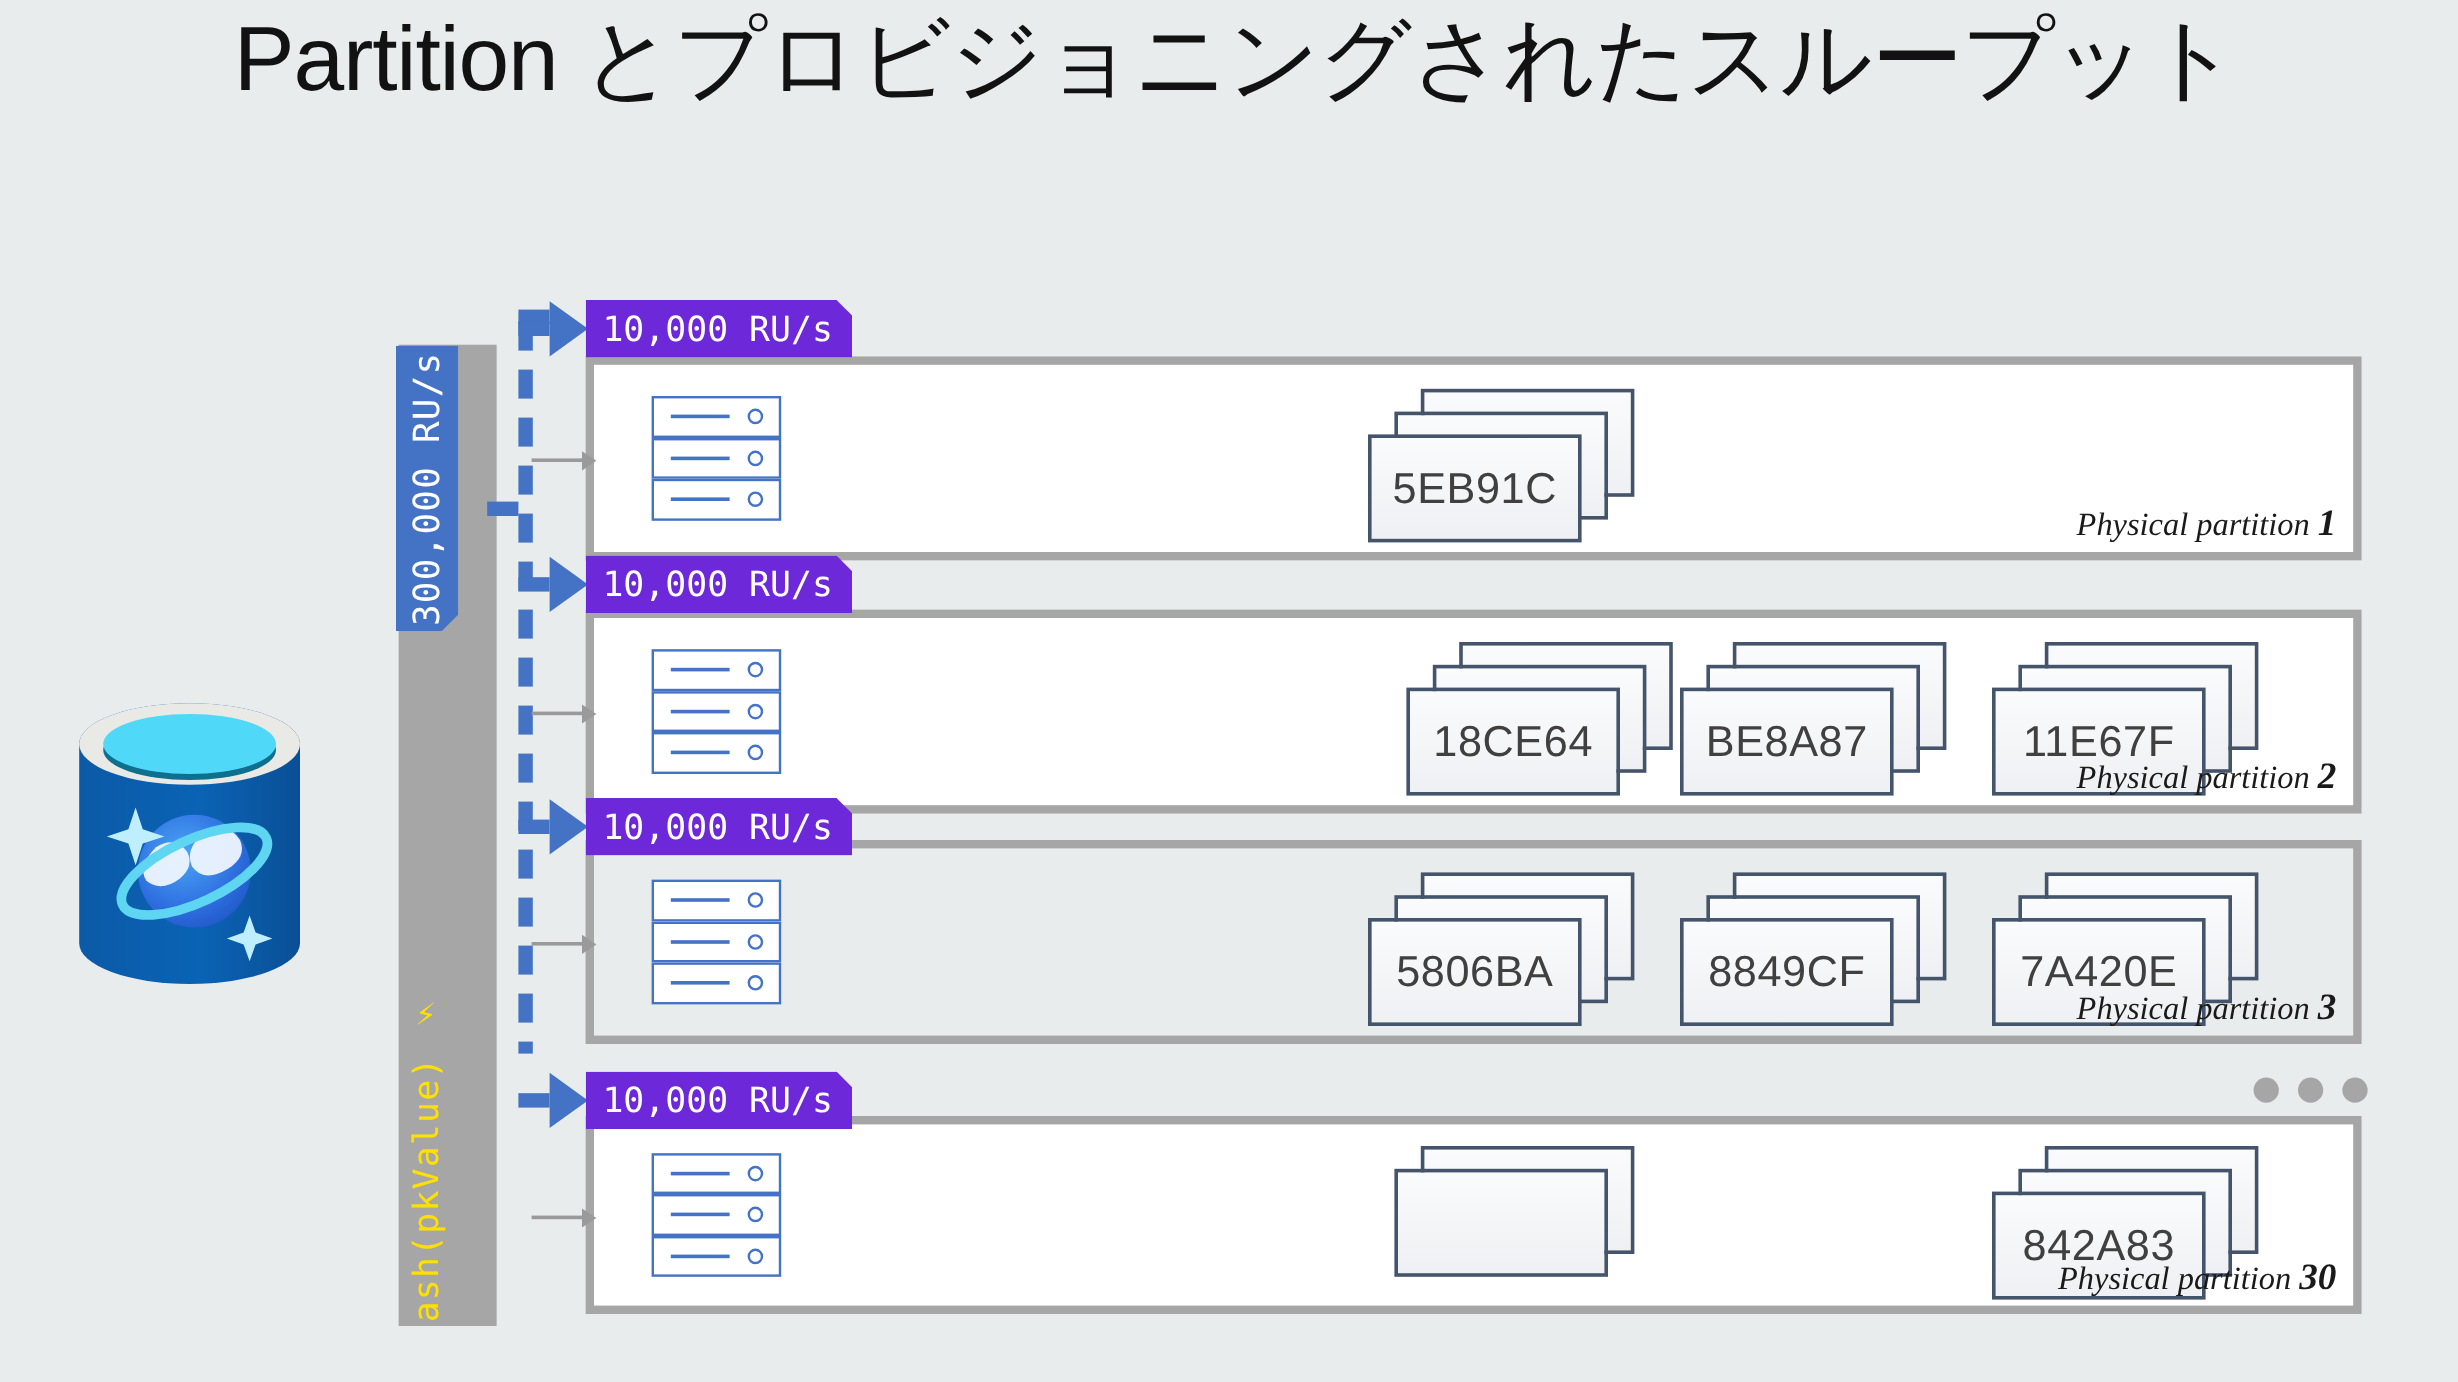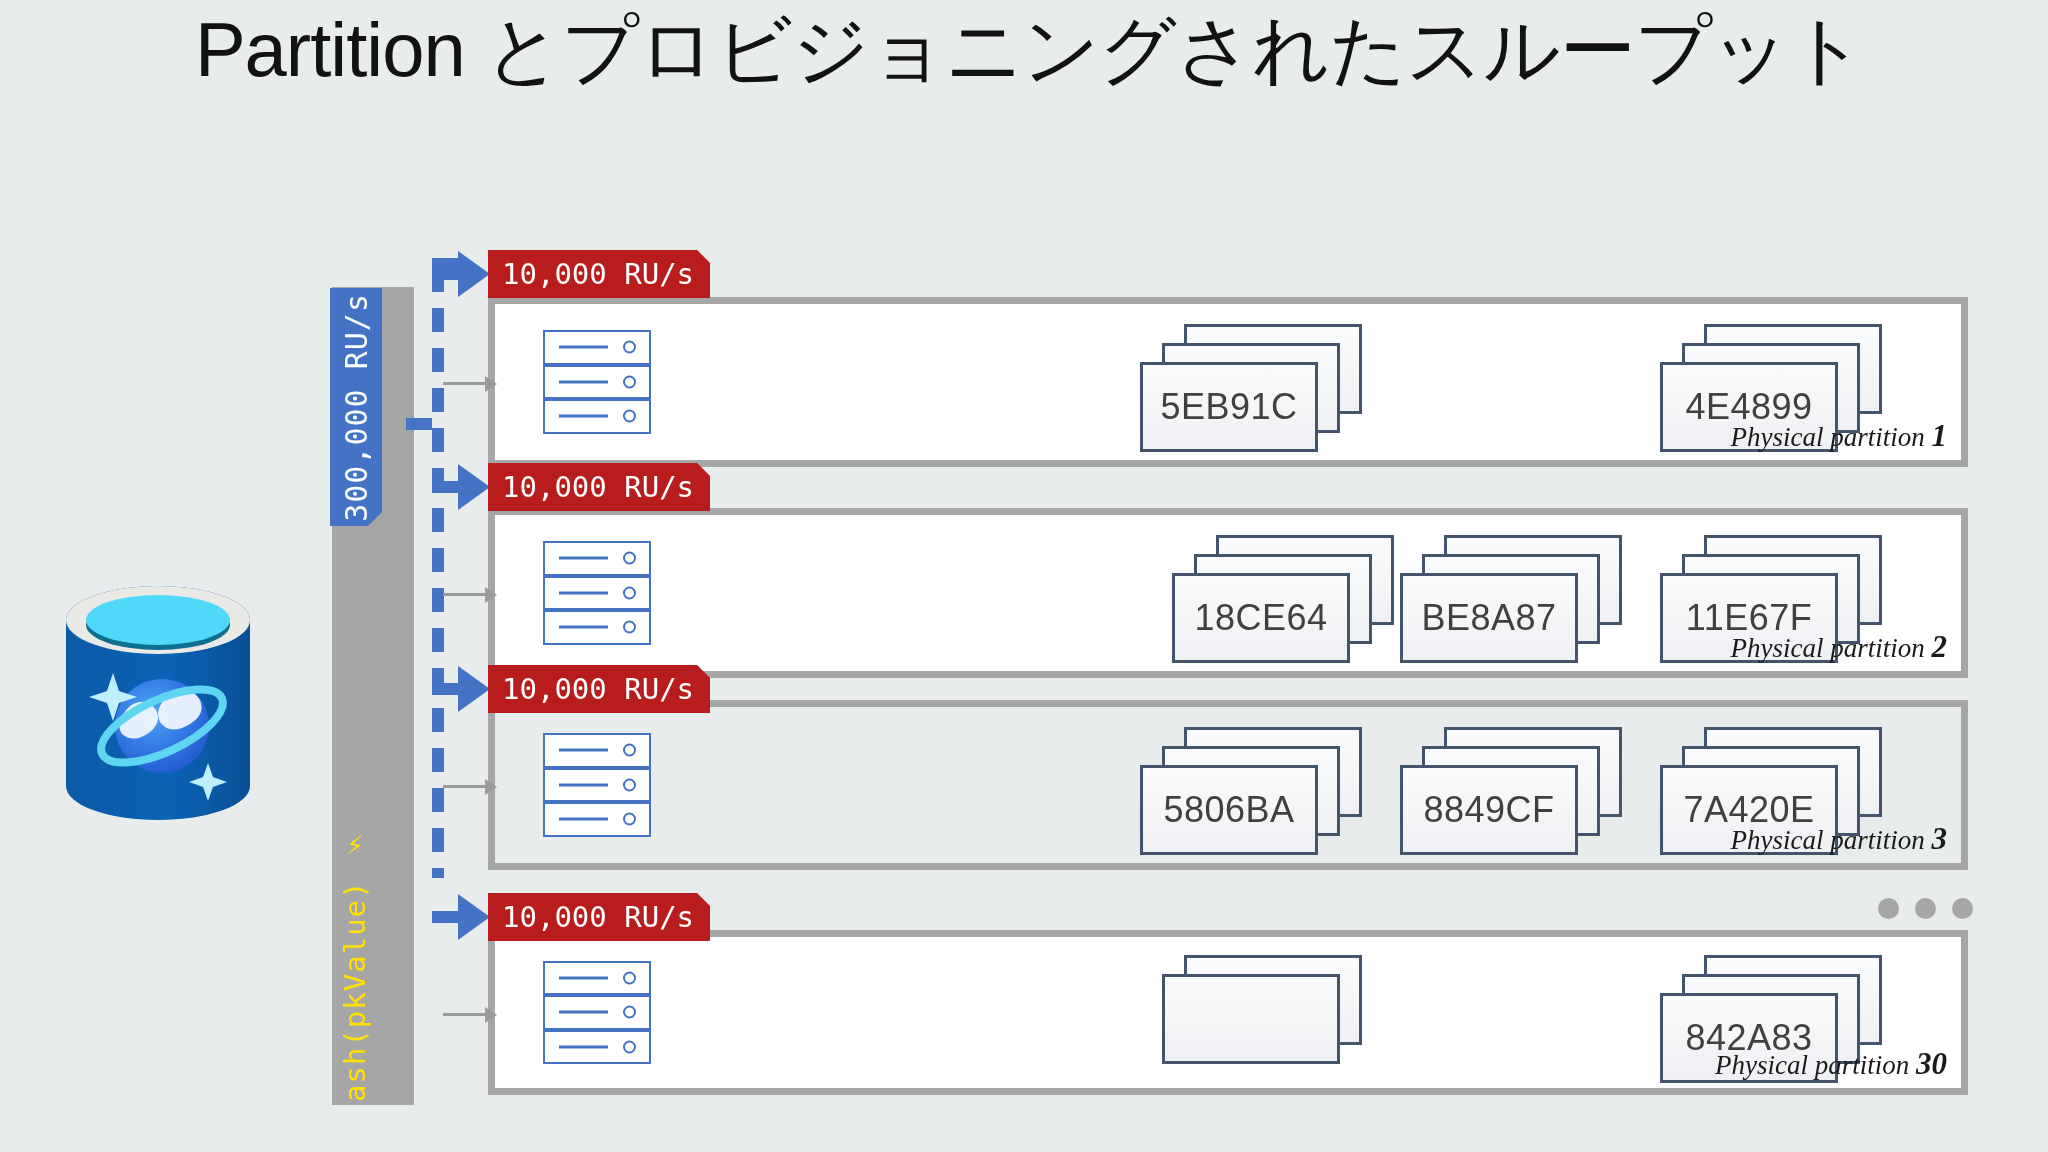--- a/index.html
+++ b/index.html
@@ -117,21 +117,21 @@
     width: 0; height: 0;
     border-top: 8px solid transparent;
     border-bottom: 8px solid transparent;
     border-left: 12px solid #9a9a9a;
   }
 
   
   .ru-badge {
     position: absolute;
     height: 48px;
-    background: #b91c1c;
+    background: #6d28d9;
     color: #fff;
     font-family: "DejaVu Sans Mono", monospace;
     font-size: 29px;
     display: flex; align-items: center;
     padding: 0 16px 0 14px;
     letter-spacing: 0px;
     clip-path: polygon(0 0, calc(100% - 13px) 0, 100% 13px, 100% 100%, 0 100%);
     z-index: 6;
   }
 
@@ -260,25 +260,20 @@
             <em></em>
           </div>
         </div>
         <div class="arrow-small-line" style="left: -52px; top: 50%;"></div>
         <div class="arrow-small-head" style="left: -10px; top: calc(50% - 6px);"></div>
         <div class="docstack" style="left: 645px;">
           <div class="sheet s3"></div>
           <div class="sheet s2"></div>
           <div class="sheet s1">5EB91C</div>
         </div>
-        <div class="docstack" style="left: 1165px;">
-          <div class="sheet s3"></div>
-          <div class="sheet s2"></div>
-          <div class="sheet s1">4E4899</div>
-        </div>
         <div class="pname"><span>Physical partition </span><b>1</b></div>
       </div>
       <div class="ru-badge" style="left: 488px; top: 463px;">10,000  RU/s</div>
       <div class="arrow-stem" style="left: 432px; width: 26px; top: 481px;"></div>
       <div class="arrow-big" style="left: 458px; top: 464px;"></div>
       <div class="partition" style="top: 508px; height: 170px;">
         <div class="server">
           <div class="unit">
             <i></i>
             <em></em>

